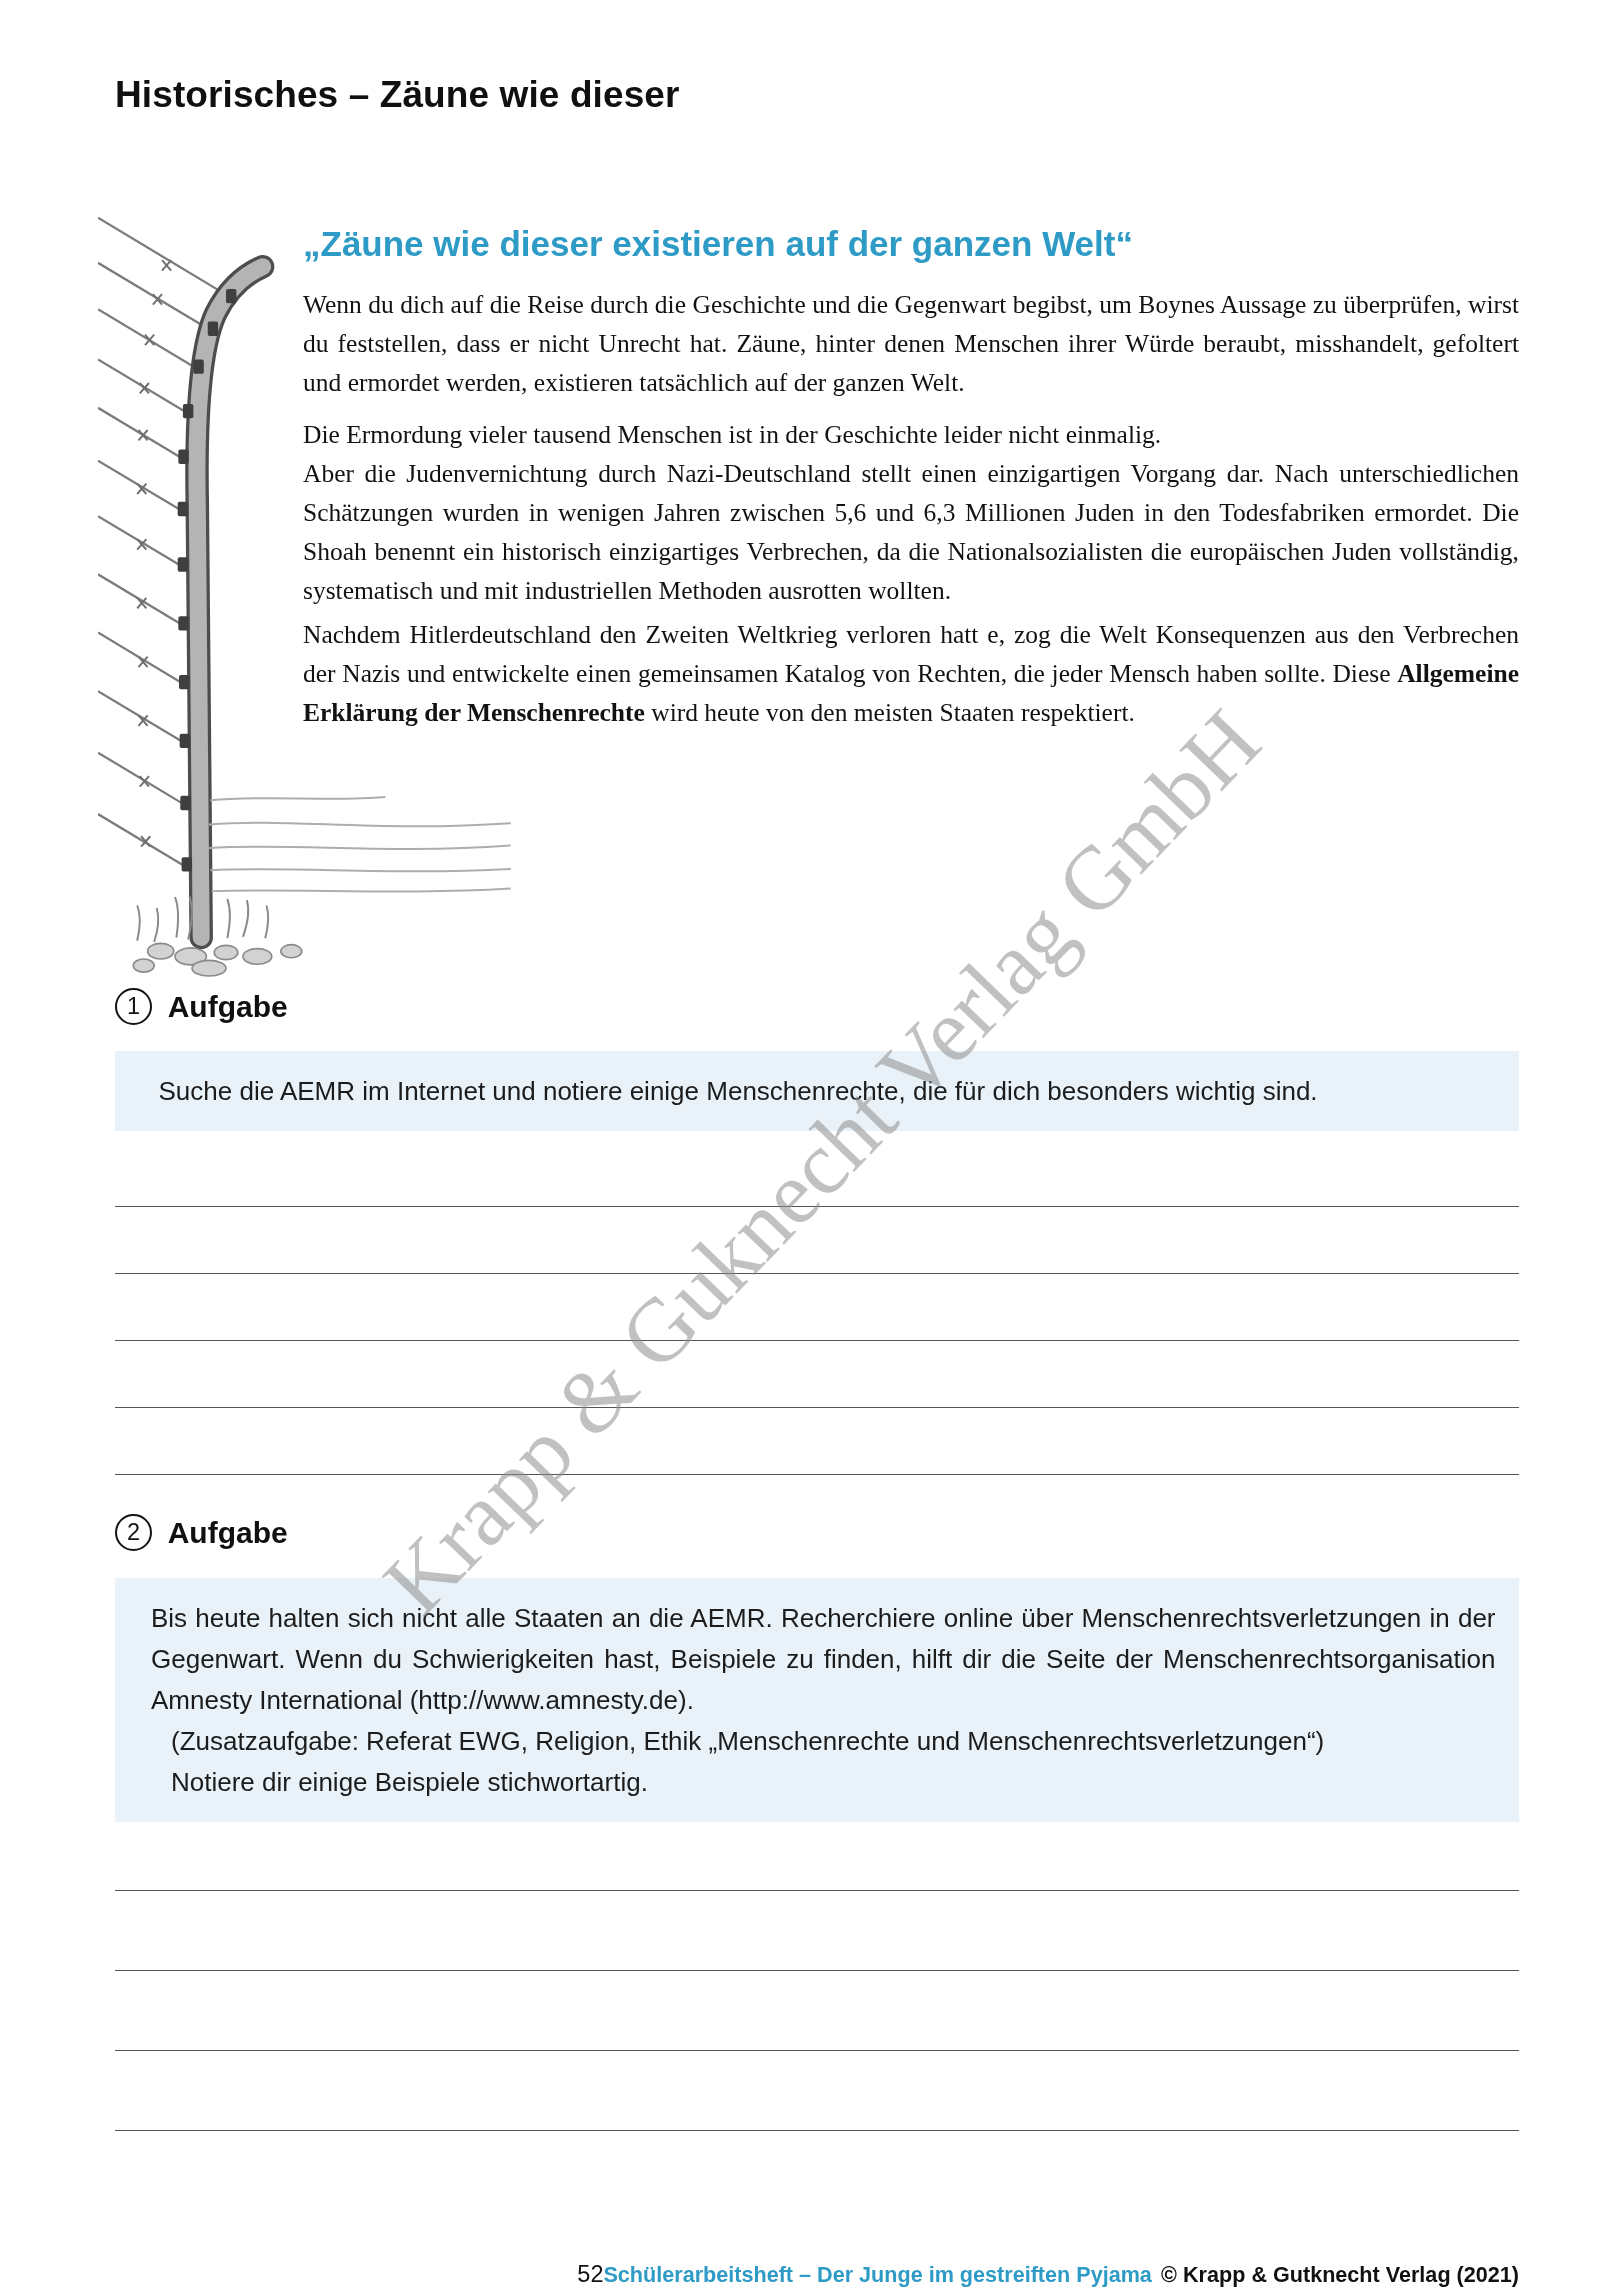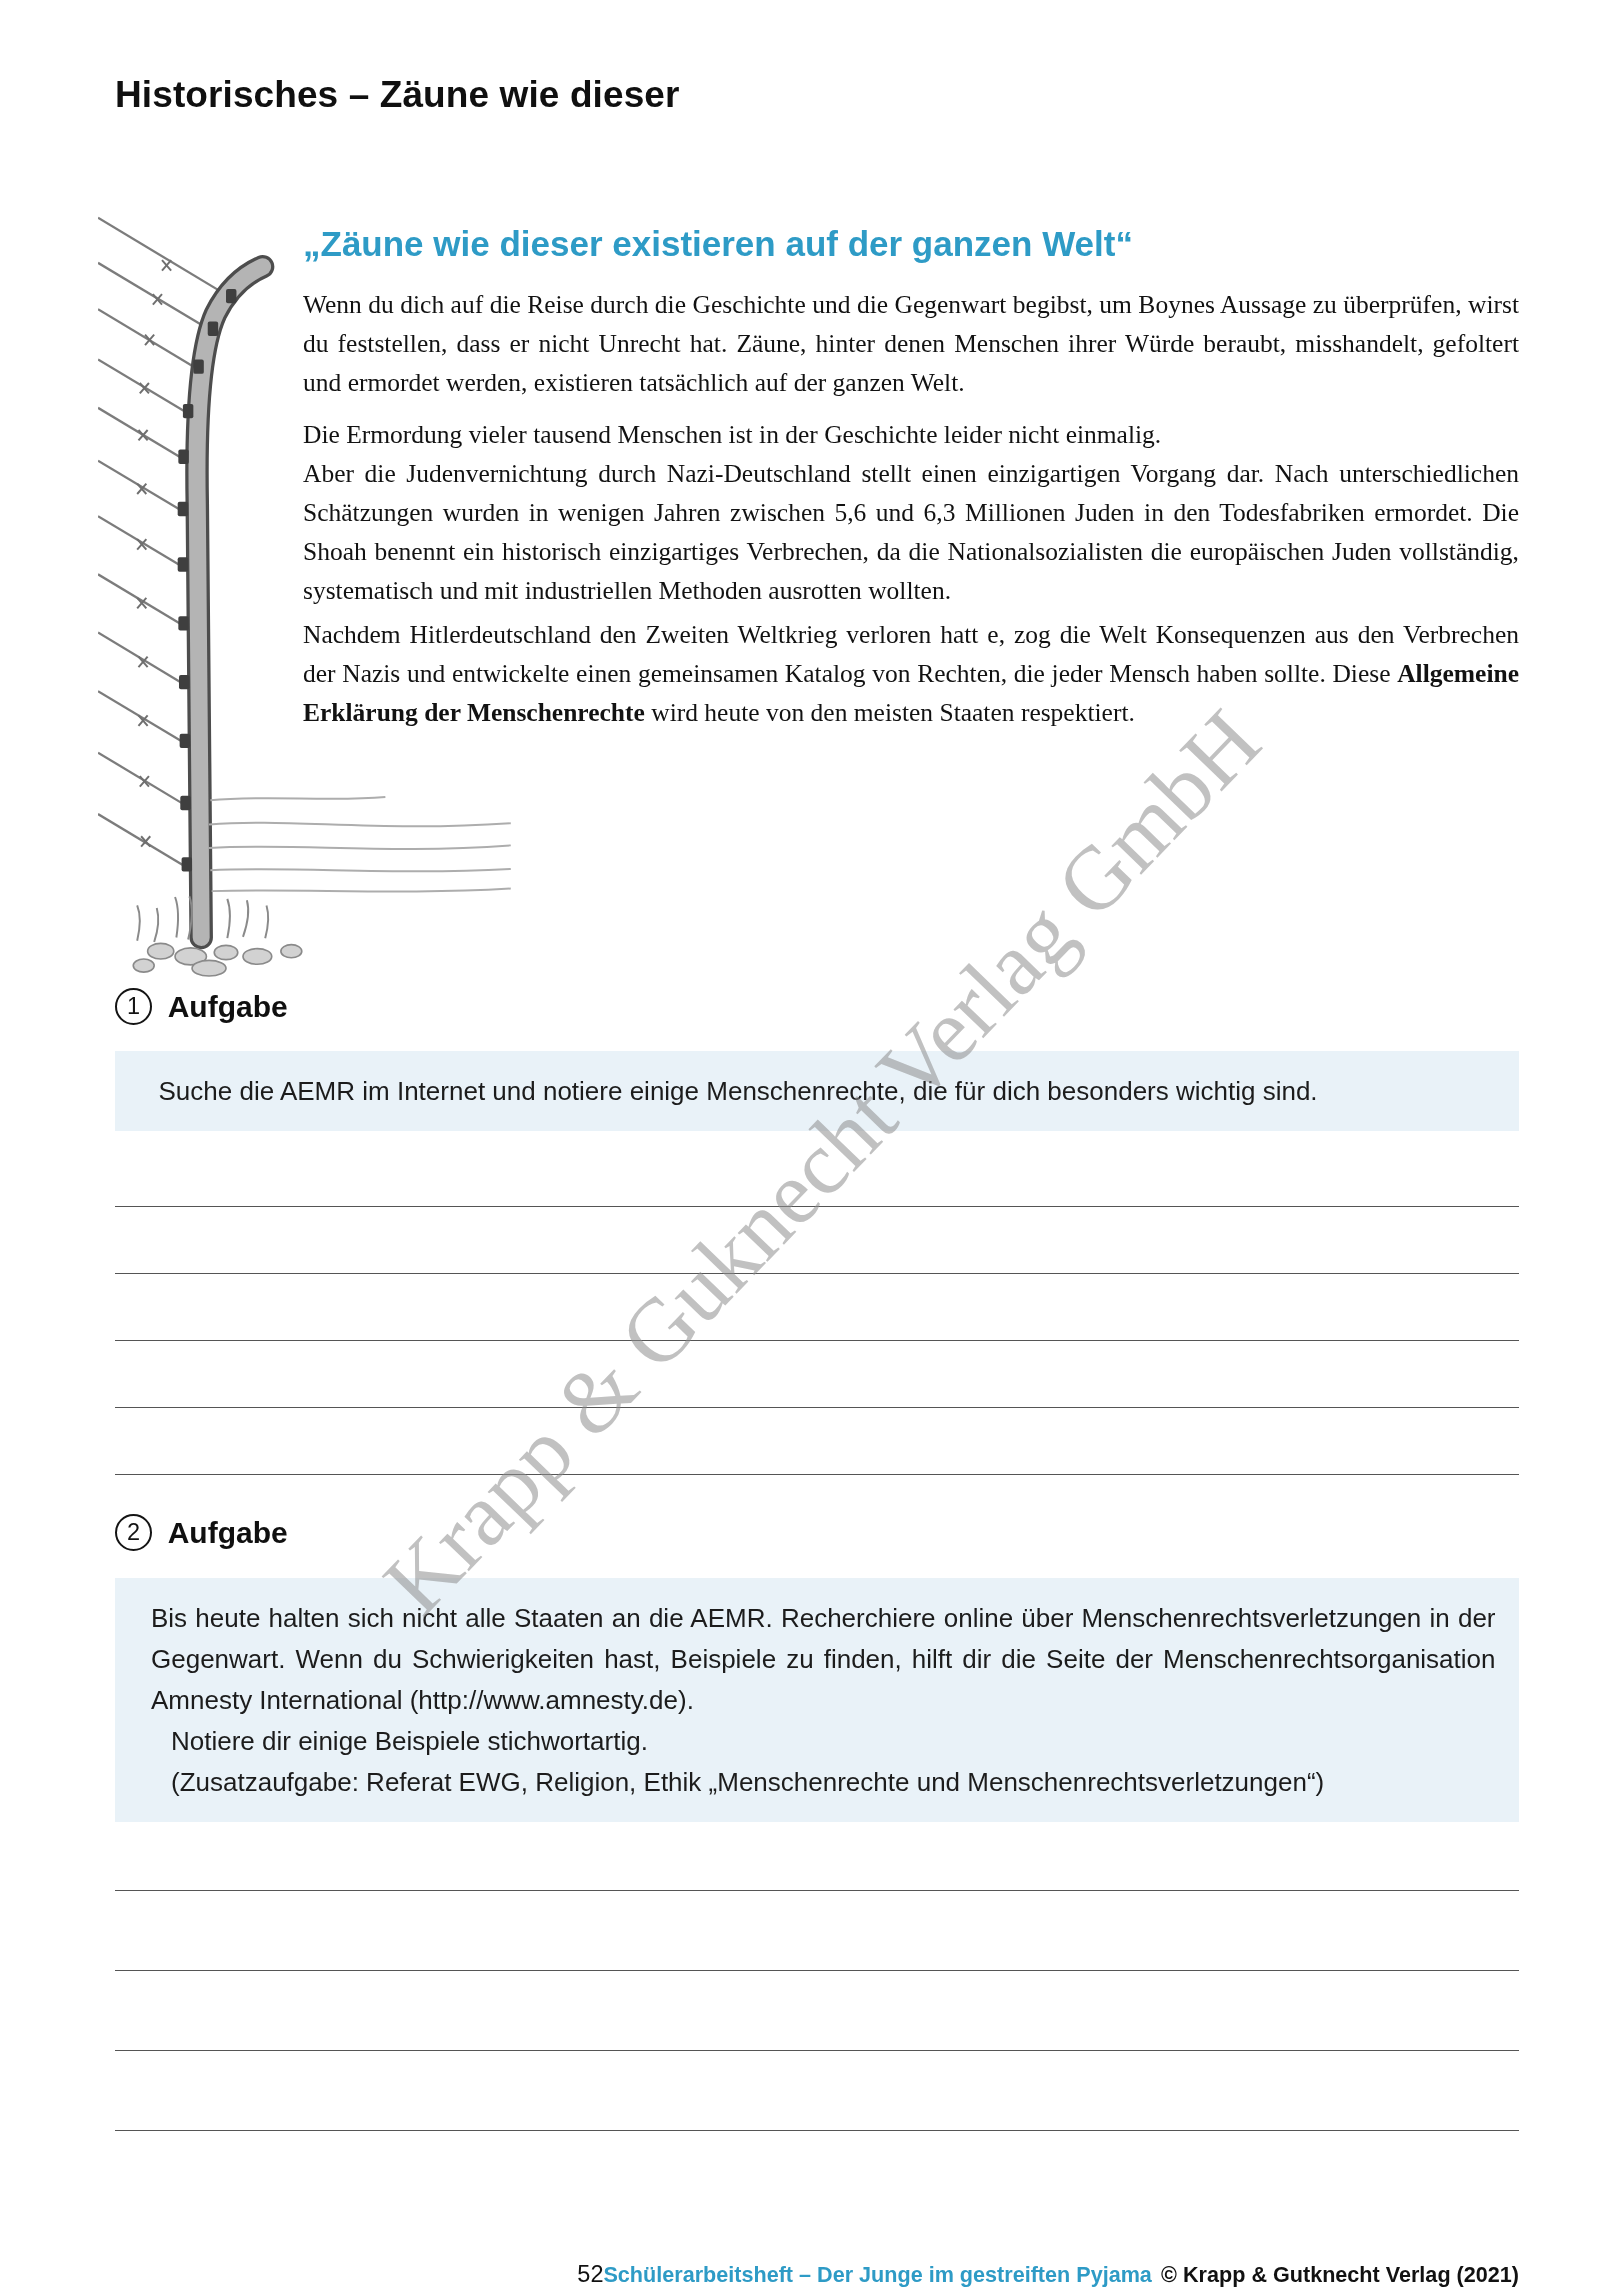--- a/index.html
+++ b/index.html
@@ -271,22 +271,22 @@
     <div class="answer-line"></div>
   </div>
 
   <div class="task-heading t2">
     <span class="num-circle">2</span>
     <span class="task-label">Aufgabe</span>
   </div>
 
   <div class="task-box b2">
     <p>Bis heute halten sich nicht alle Staaten an die AEMR. Recherchiere online über Menschenrechtsverletzungen in der Gegenwart. Wenn du Schwierigkeiten hast, Beispiele zu finden, hilft dir die Seite der Menschenrechtsorganisation Amnesty International (http://www.amnesty.de).</p>
+    <p class="no-justify">(Zusatzaufgabe: Referat EWG, Religion, Ethik „Menschenrechte und Menschenrechtsverletzungen“)</p>
     <p class="no-justify">Notiere dir einige Beispiele stichwortartig.</p>
-    <p class="no-justify">(Zusatzaufgabe: Referat EWG, Religion, Ethik „Menschenrechte und Menschenrechtsverletzungen“)</p>
   </div>
 
   <div class="lines set2">
     <div class="answer-line"></div>
     <div class="answer-line"></div>
     <div class="answer-line"></div>
     <div class="answer-line"></div>
   </div>
 
   <div class="footer">

